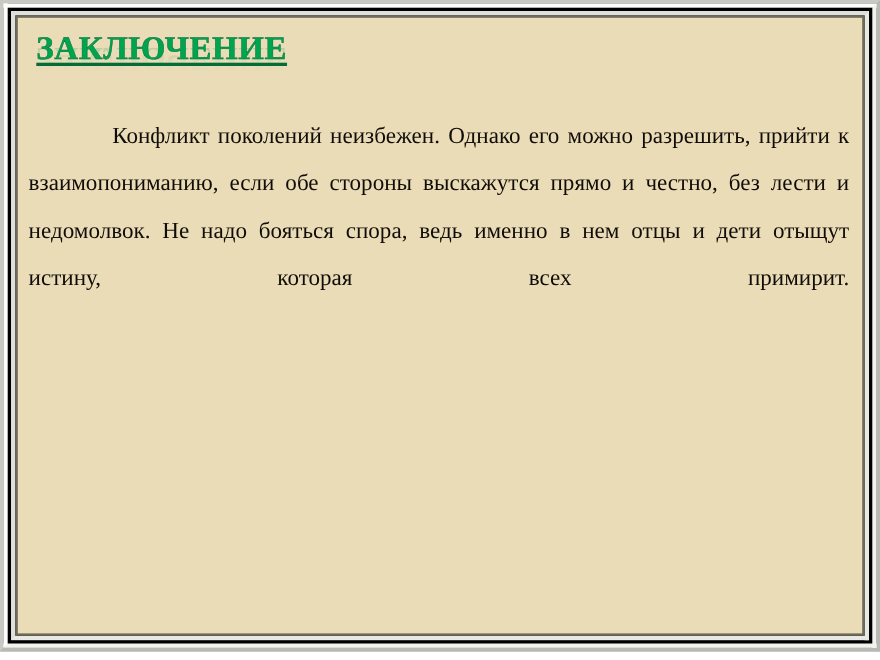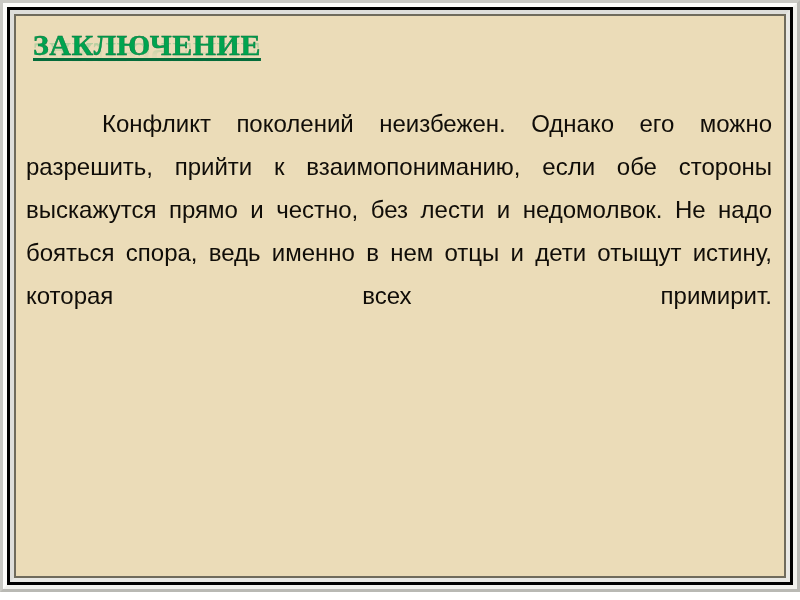--- a/index.html
+++ b/index.html
@@ -98,22 +98,22 @@
     mask-image: linear-gradient(to top, rgba(0,0,0,0.85) 0%, rgba(0,0,0,0.10) 60%, rgba(0,0,0,0) 100%);
     pointer-events: none;
   }
 
   
   .body-text {
     position: absolute;
     left: 10px;
     right: 12px;
     top: 86px;
-    font-family: Liberation Sans, sans-serif;
-    font-size: 24px;
+    font-family: Liberation Serif, serif;
+    font-size: 21px;
     line-height: 43px;
     color: #100d08;
     text-align: justify;
     text-justify: inter-word;
     text-indent: 76px;
     hyphens: none;
   }
   .body-text::after {
     
     content: "";

